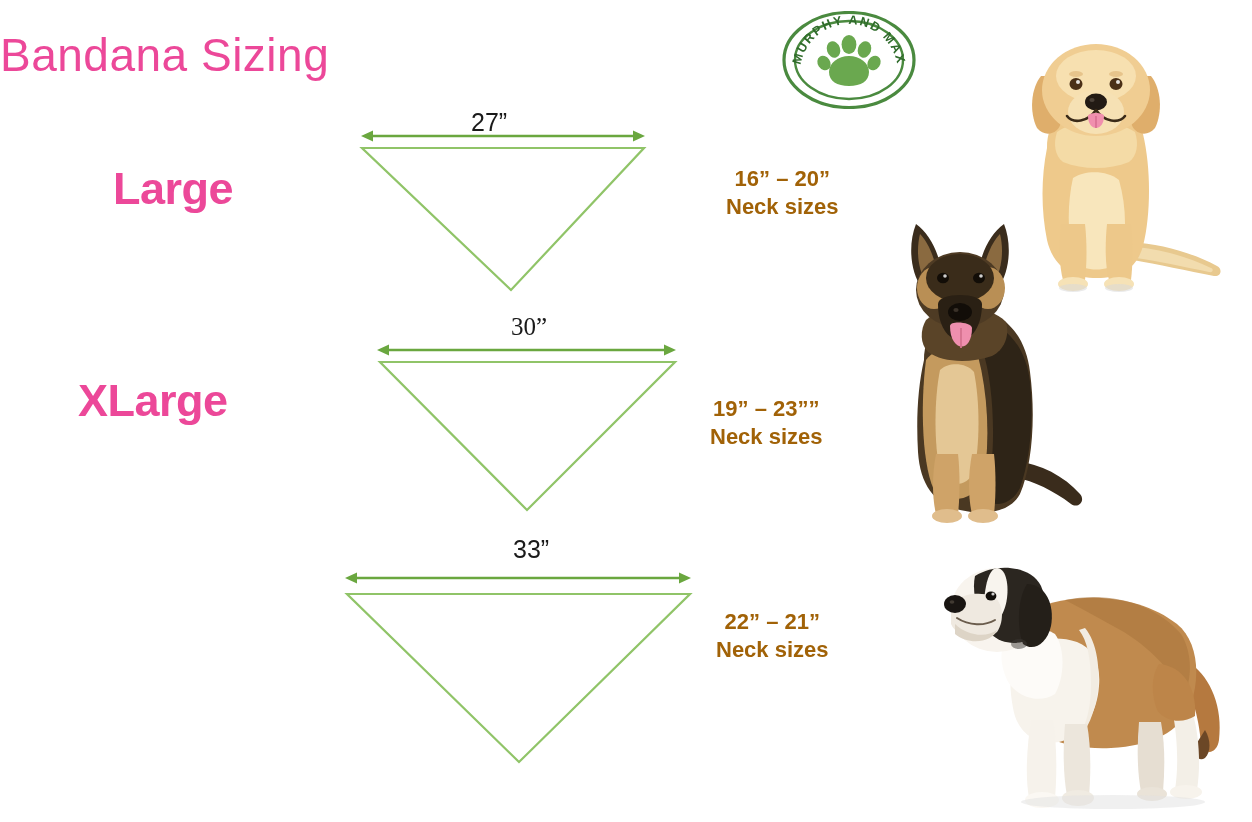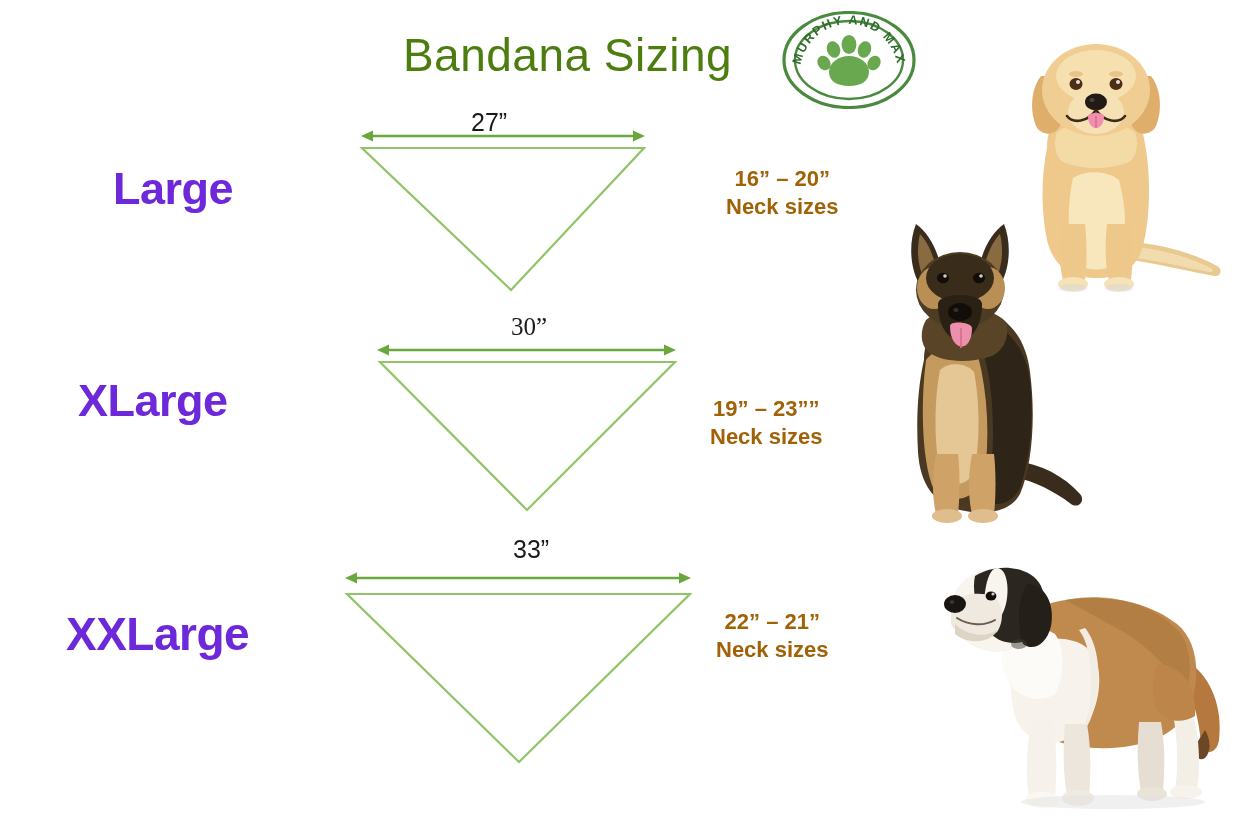--- a/index.html
+++ b/index.html
@@ -19,43 +19,43 @@
     background: #ffffff;
     overflow: hidden;
   }
 
   
   .page-title {
     position: absolute;
     left: 0;
     top: 28px;
     width: 1135px;
-    text-align: center;
+    text-align: left;
     font-size: 46px;
     font-weight: 400;
-    color: #4d7c0f;
+    color: #ec4899;
     letter-spacing: 0.5px;
     white-space: nowrap;
   }
 
   
   .logo-badge {
     position: absolute;
     left: 782px;
     top: 11px;
     width: 134px;
     height: 98px;
   }
   .logo-badge svg { display: block; width: 100%; height: 100%; }
 
   
   .size-label {
     position: absolute;
     font-weight: bold;
-    color: #6d28d9;
+    color: #ec4899;
     white-space: nowrap;
     letter-spacing: -0.5px;
   }
   .size-label.lg  { left: 113px; top: 163px; font-size: 45px; }
   .size-label.xl  { left: 78px;  top: 375px; font-size: 45px; }
   .size-label.xxl { left: 66px;  top: 607px; font-size: 46px; }
 
   
   .shape-group { position: absolute; }
   .shape-group svg { display: block; overflow: visible; }
@@ -168,21 +168,20 @@
     </svg>
   </div>
 
   <div class="width-label xl">30”</div>
 
   <div class="neck-block xl">
     <span class="neck-range">19” – 23””</span>
     <span class="neck-caption">Neck sizes</span>
   </div>
 
-  <div class="size-label xxl">XXLarge</div>
 
   <div class="shape-group" style="left:342px; top:568px; width:356px; height:200px;">
     <svg width="356" height="200" viewBox="0 0 356 200" xmlns="http://www.w3.org/2000/svg">
       <g stroke="#6aa73f" stroke-width="2.4" fill="#6aa73f">
         <line x1="14" y1="10" x2="338" y2="10"></line>
         <polygon points="3,10 15,4.5 15,15.5" stroke="none"></polygon>
         <polygon points="349,10 337,4.5 337,15.5" stroke="none"></polygon>
       </g>
       <polygon points="5,26 348,26 177,194" fill="none" stroke="#90c468" stroke-width="2.2" stroke-linejoin="miter"></polygon>
     </svg>

